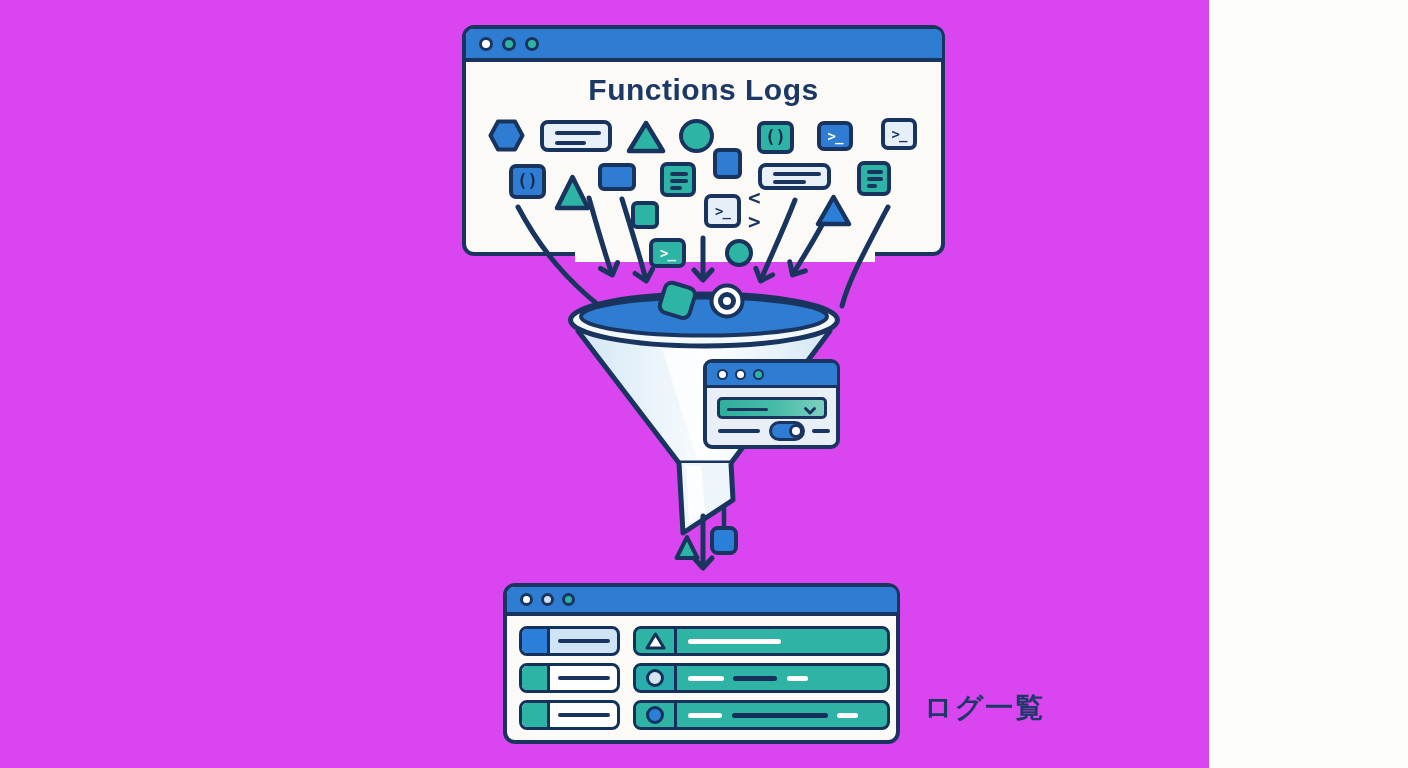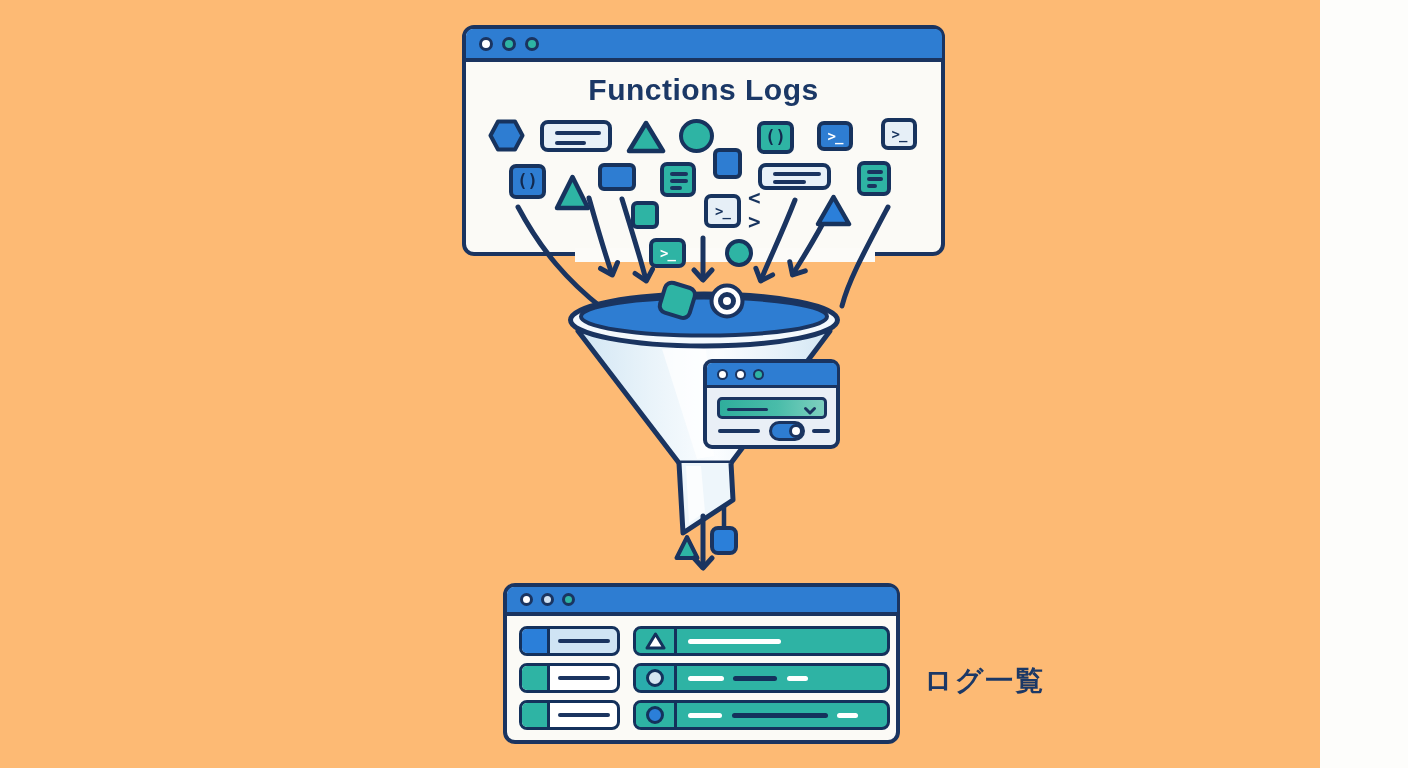--- a/index.html
+++ b/index.html
@@ -1,17 +1,17 @@
 <!DOCTYPE html>
 <html><head>
 <meta charset="utf-8">
 <style>
   html,body{margin:0;padding:0;background:#fdfdfb;}
-  #stage{position:relative;width:1320px;height:768px;overflow:hidden;
-         font-family:"Liberation Sans",sans-serif;background:#fdba74;}
+  #stage{position:relative;width:1209px;height:768px;overflow:hidden;
+         font-family:"Liberation Sans",sans-serif;background:#d946ef;}
   .abs{position:absolute;}
   
   .win{position:absolute;background:#fbfaf6;border:4px solid #1a3460;border-radius:12px;box-sizing:border-box;}
   .tbar{position:absolute;left:-0.5px;right:-0.5px;top:0;background:#2e7dd2;border-bottom:4px solid #1a3460;
         border-radius:7px 7px 0 0;display:flex;align-items:center;box-sizing:border-box;}
   .dot{border:3px solid #1a3460;border-radius:50%;box-sizing:border-box;}
   .d-white{background:#ffffff;} .d-teal{background:#2eb4a4;} .d-lblue{background:#cfe0f0;}
   
   .win-title{position:absolute;left:0;width:100%;text-align:center;font-weight:700;font-size:30px;color:#1b3866;letter-spacing:.5px;}
   .jp-label{position:absolute;font-weight:700;color:#1b3866;letter-spacing:2px;}
@@ -246,15 +246,15 @@
       <div class="lead" style="width:38px;background:#2eb3a4;">
         <div class="cicon" style="width:18px;height:18px;background:#2b7fd9;"></div>
       </div>
       <div class="bodyarea">
         <div class="lnw" style="left:11px;top:10px;width:34px;height:4.5px;"></div>
         <div class="ln" style="left:55px;top:10px;width:96px;height:4.5px;background:#14315c;"></div>
         <div class="lnw" style="left:160px;top:10px;width:21px;height:4.5px;"></div>
       </div>
     </div>
   </div>
-  <div class="jp-label" style="left:924px;top:662px;font-size:28px;">ログ一覧</div>
+  <div class="jp-label" style="left:924px;top:689px;font-size:28px;">ログ一覧</div>
 
 </div>
 
 </body></html>

